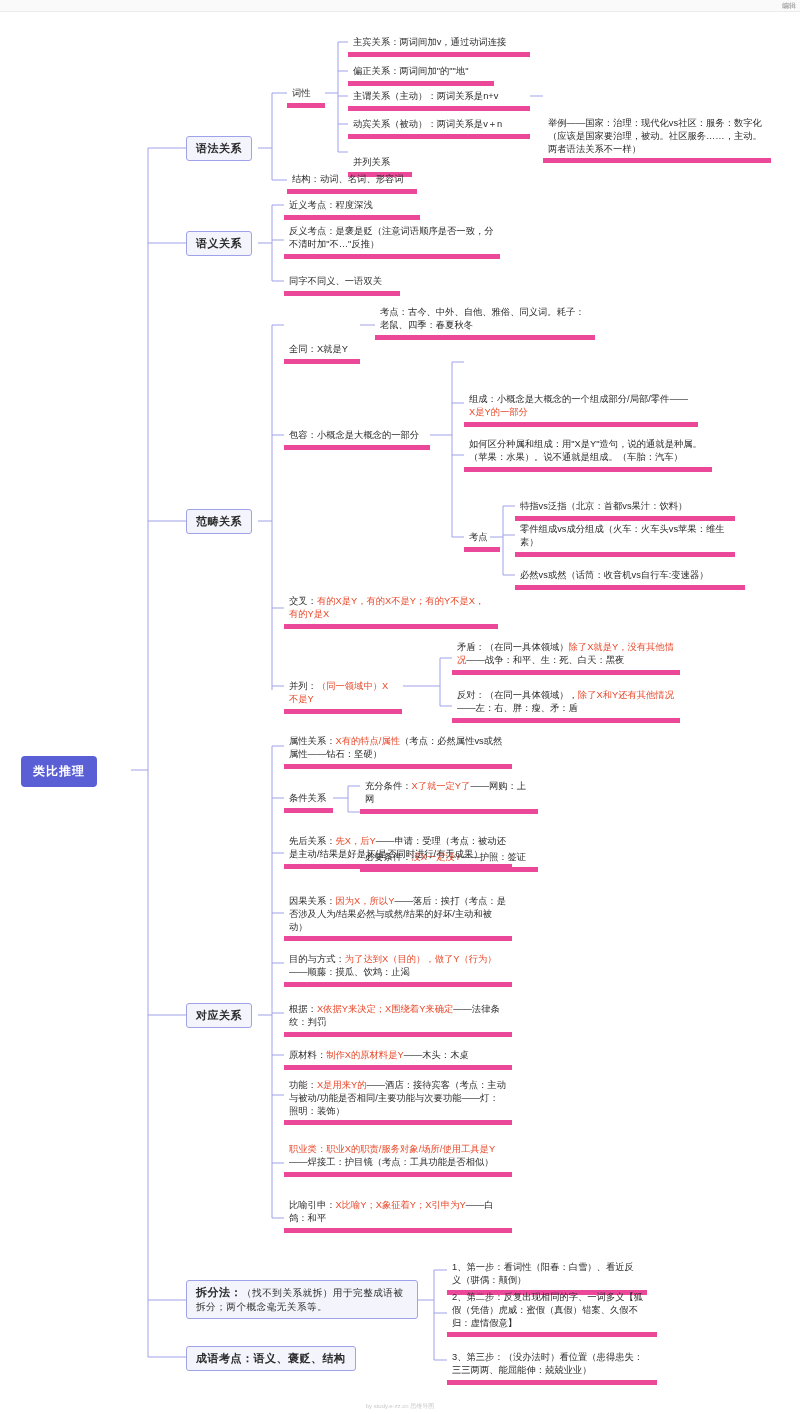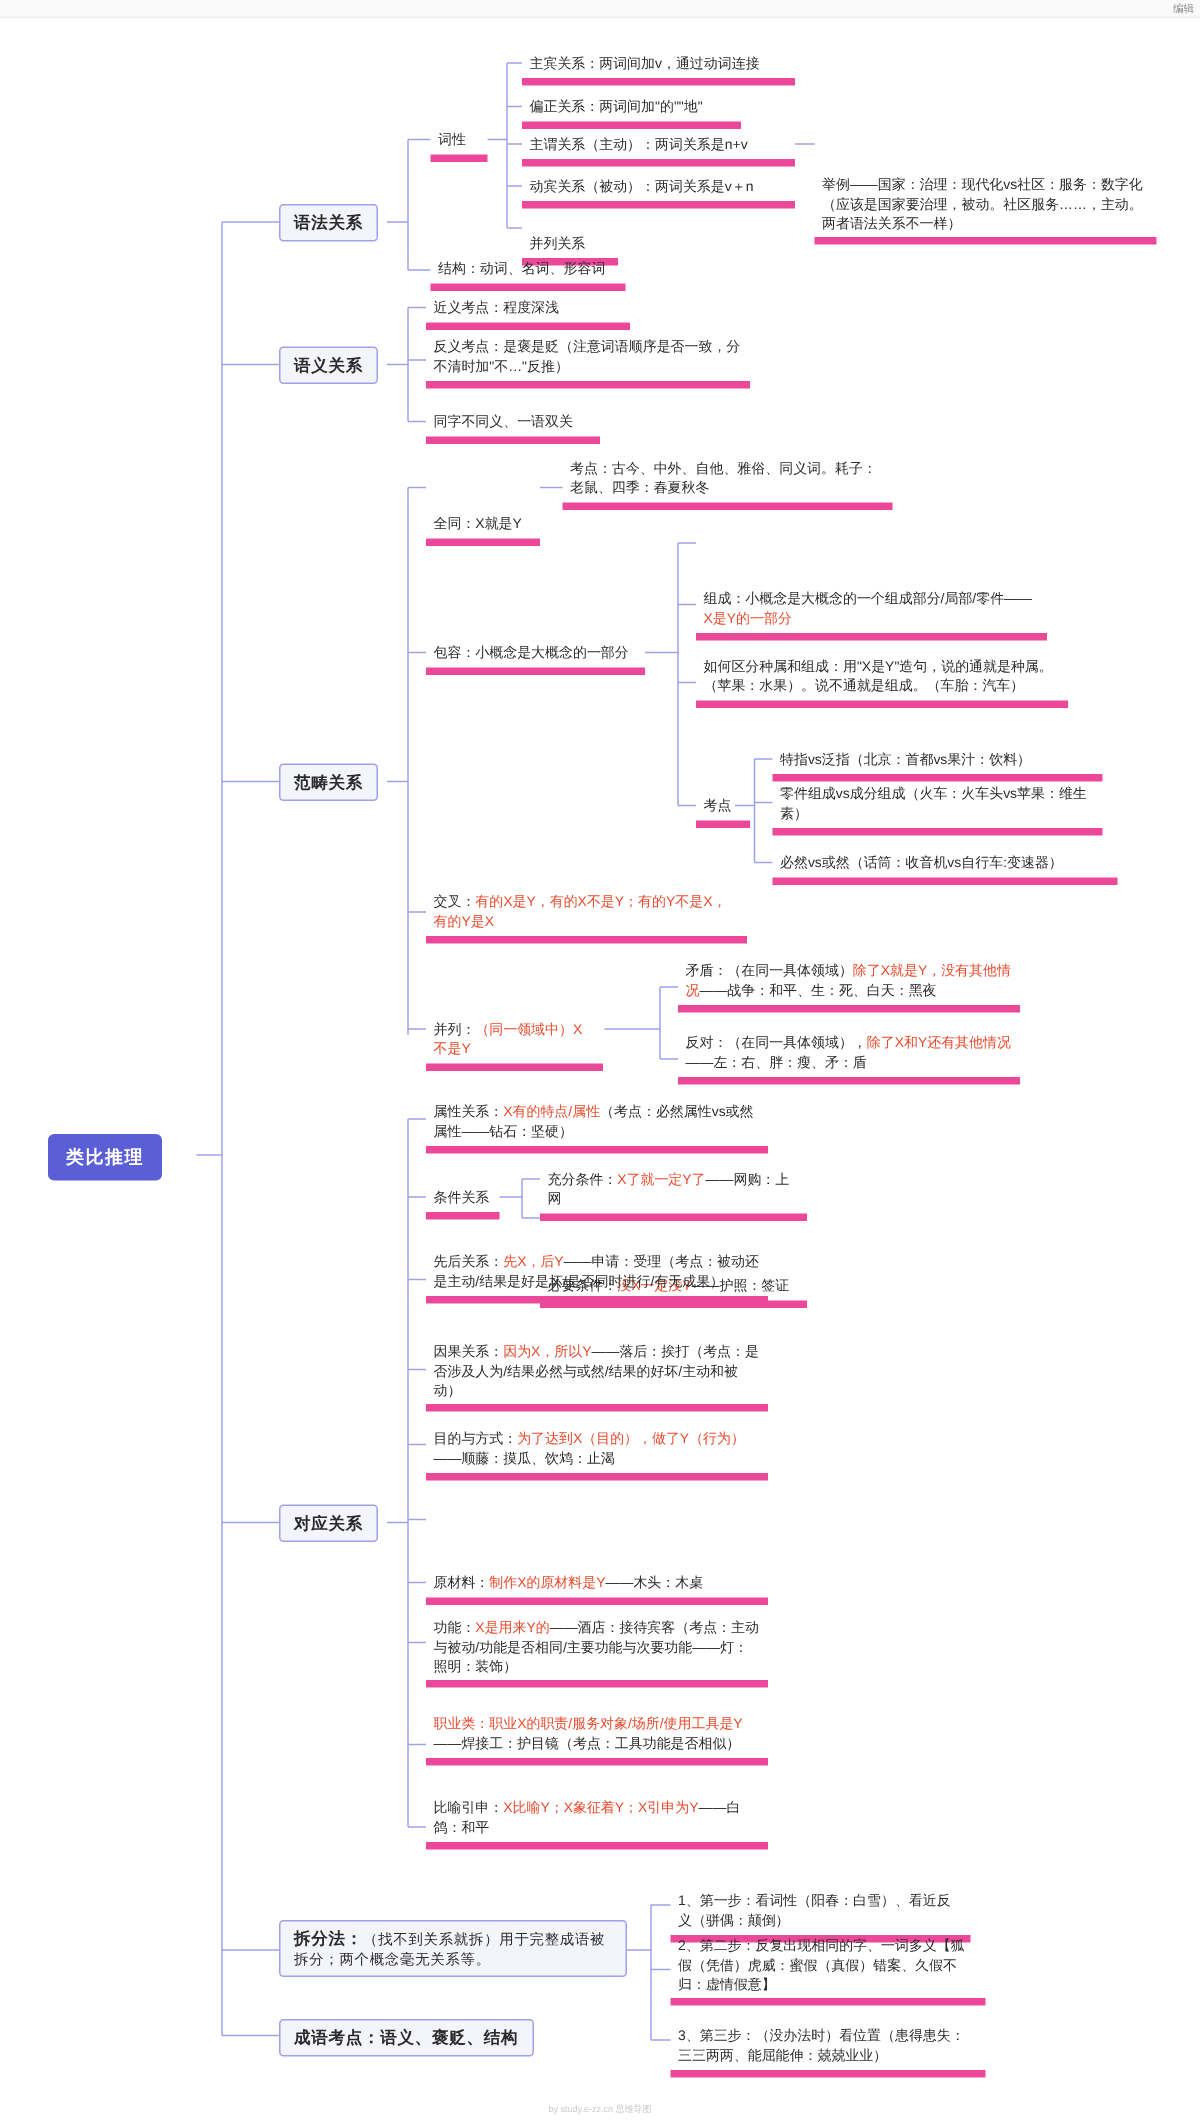--- a/index.html
+++ b/index.html
@@ -158,21 +158,21 @@
       <path d="M348 812 L360 812"></path>
 
       <path d="M418 1300 L434 1300"></path>
       <path d="M434 1270 L434 1360"></path>
       <path d="M434 1270 L447 1270"></path>
       <path d="M434 1313 L447 1313"></path>
       <path d="M434 1360 L447 1360"></path>
     </g>
   </svg>
 
-  <div class="root" style="left:32px; top:756px;">类比推理</div>
+  <div class="root" style="left:21px; top:756px;">类比推理</div>
 
   <div class="lvl1" style="left:186px; top:136px;">语法关系</div>
   <div class="lvl1" style="left:186px; top:231px;">语义关系</div>
   <div class="lvl1" style="left:186px; top:509px;">范畴关系</div>
   <div class="lvl1" style="left:186px; top:1003px;">对应关系</div>
   <div class="lvl1" style="left:186px; top:1280px; width:232px;"><span>拆分法：</span><span class="lvl2">（找不到关系就拆）用于完整成语被拆分；两个概念毫无关系等。</span></div>
   <div class="lvl1" style="left:186px; top:1346px;">成语考点：语义、褒贬、结构</div>
 
   <div class="node u" style="left:287px; top:84px; width:38px;">词性</div>
   <div class="node u" style="left:348px; top:33px; width:182px;">主宾关系：两词间加v，通过动词连接</div>
@@ -209,20 +209,21 @@
   <div class="node u" style="left:284px; top:789px; width:49px;">条件关系</div>
   <div class="node u" style="left:360px; top:777px; width:178px;"><span>充分条件：</span><span class="red">X了就一定Y了</span><span>——网购：上网</span></div>
   <div class="node u" style="left:360px; top:800px; width:178px;margin-top:48px;"><span>必要条件：</span><span class="red">没X一定没Y</span><span>——护照：签证</span></div>
 
   <div class="node u" style="left:284px; top:832px; width:228px;"><span>先后关系：</span><span class="red">先X，后Y</span><span>——申请：受理（考点：被动还是主动/结果是好是坏/是否同时进行/有无成果）</span></div>
 
   <div class="node u" style="left:284px; top:892px; width:228px;"><span>因果关系：</span><span class="red">因为X，所以Y</span><span>——落后：挨打（考点：是否涉及人为/结果必然与或然/结果的好坏/主动和被动）</span></div>
 
   <div class="node u" style="left:284px; top:950px; width:228px;"><span>目的与方式：</span><span class="red">为了达到X（目的），做了Y（行为）</span><span>——顺藤：摸瓜、饮鸩：止渴</span></div>
 
+  <div class="node u" style="left:284px; top:1000px; width:228px;"><span>根据：</span><span class="red">X依据Y来决定；X围绕着Y来确定</span><span>——法律条纹：判罚</span></div>
 
   <div class="node u" style="left:284px; top:1046px; width:228px;"><span>原材料：</span><span class="red">制作X的原材料是Y</span><span>——木头：木桌</span></div>
 
   <div class="node u" style="left:284px; top:1076px; width:228px;"><span>功能：</span><span class="red">X是用来Y的</span><span>——酒店：接待宾客（考点：主动与被动/功能是否相同/主要功能与次要功能——灯：照明：装饰）</span></div>
 
   <div class="node u" style="left:284px; top:1140px; width:228px;"><span class="red">职业类：职业X的职责/服务对象/场所/使用工具是Y</span><span>——焊接工：护目镜（考点：工具功能是否相似）</span></div>
 
   <div class="node u" style="left:284px; top:1196px; width:228px;"><span>比喻引申：</span><span class="red">X比喻Y；X象征着Y；X引申为Y</span><span>——白鸽：和平</span></div>
 
   <div class="node u" style="left:447px; top:1258px; width:200px;">1、第一步：看词性（阳春：白雪）、看近反义（骈偶：颠倒）</div>

